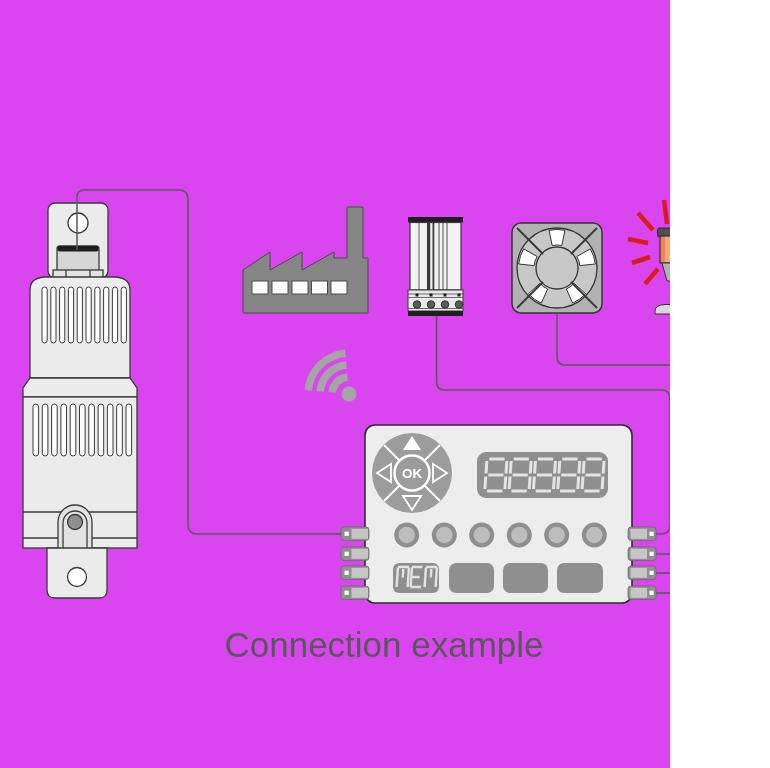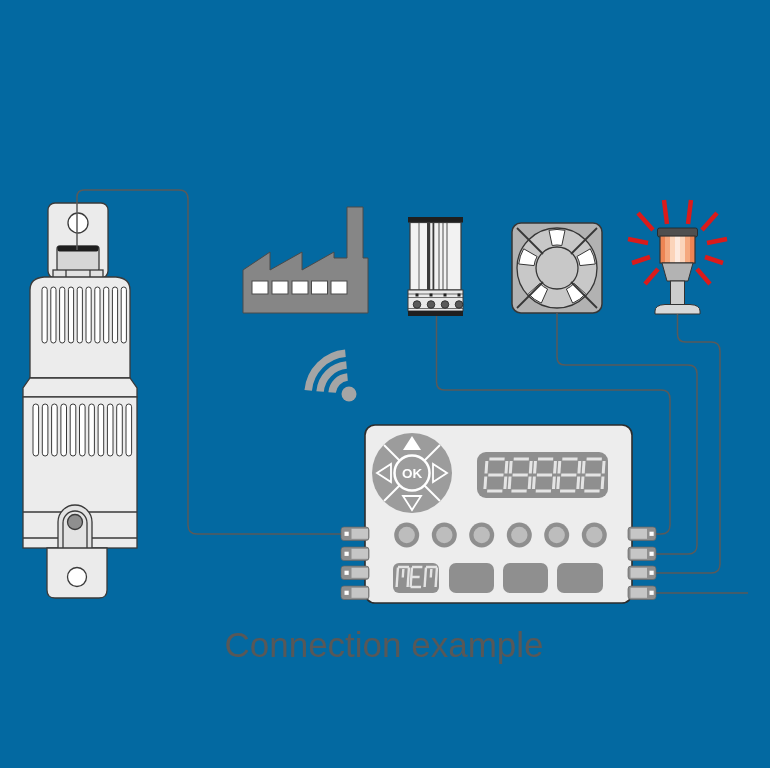--- a/index.html
+++ b/index.html
@@ -1,16 +1,16 @@
 <!DOCTYPE html>
 <html><head>
 <meta charset="utf-8">
 <style>
   html,body{margin:0;padding:0;background:#fff;}
-  .stage{width:770px;height:768px;position:relative;background:#0369a1;overflow:hidden;
+  .stage{width:670px;height:768px;position:relative;background:#d946ef;overflow:hidden;
          font-family:"Liberation Sans",sans-serif;}
   svg text{font-family:"Liberation Sans",sans-serif;}
 </style>
 </head>
 <body>
 
 <div class="stage">
 <svg width="770" height="768" viewBox="0 0 770 768">
 
   <g stroke="#3a3a3a" stroke-width="1.3" fill="#ececec">

